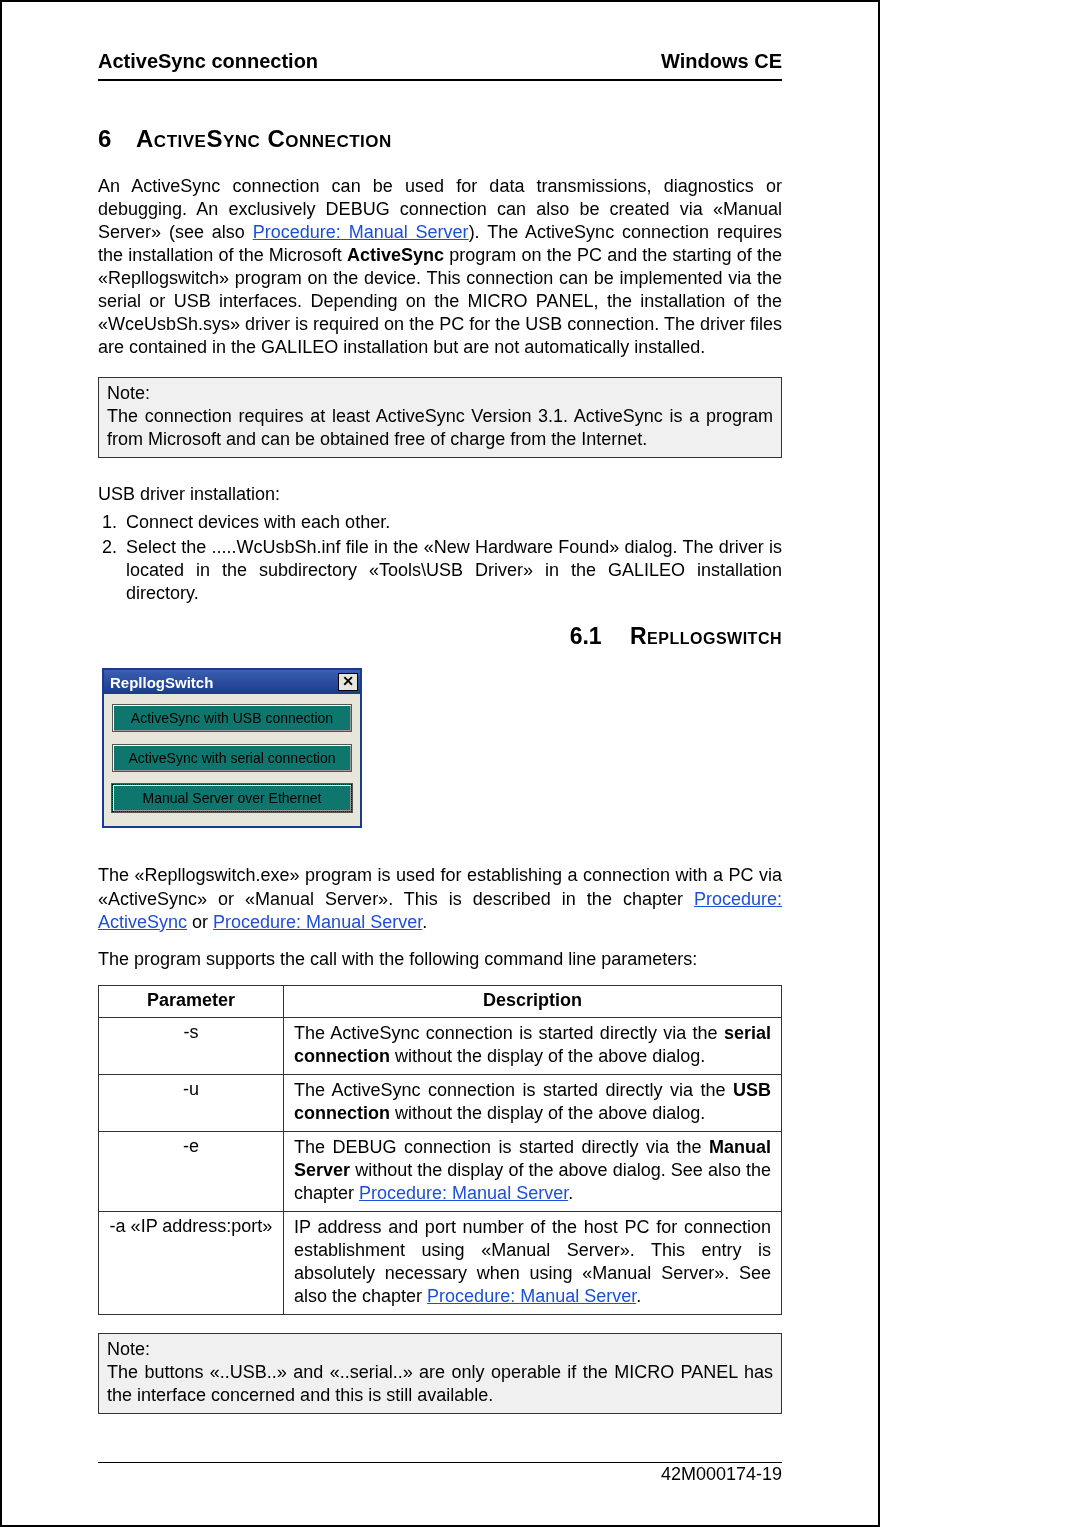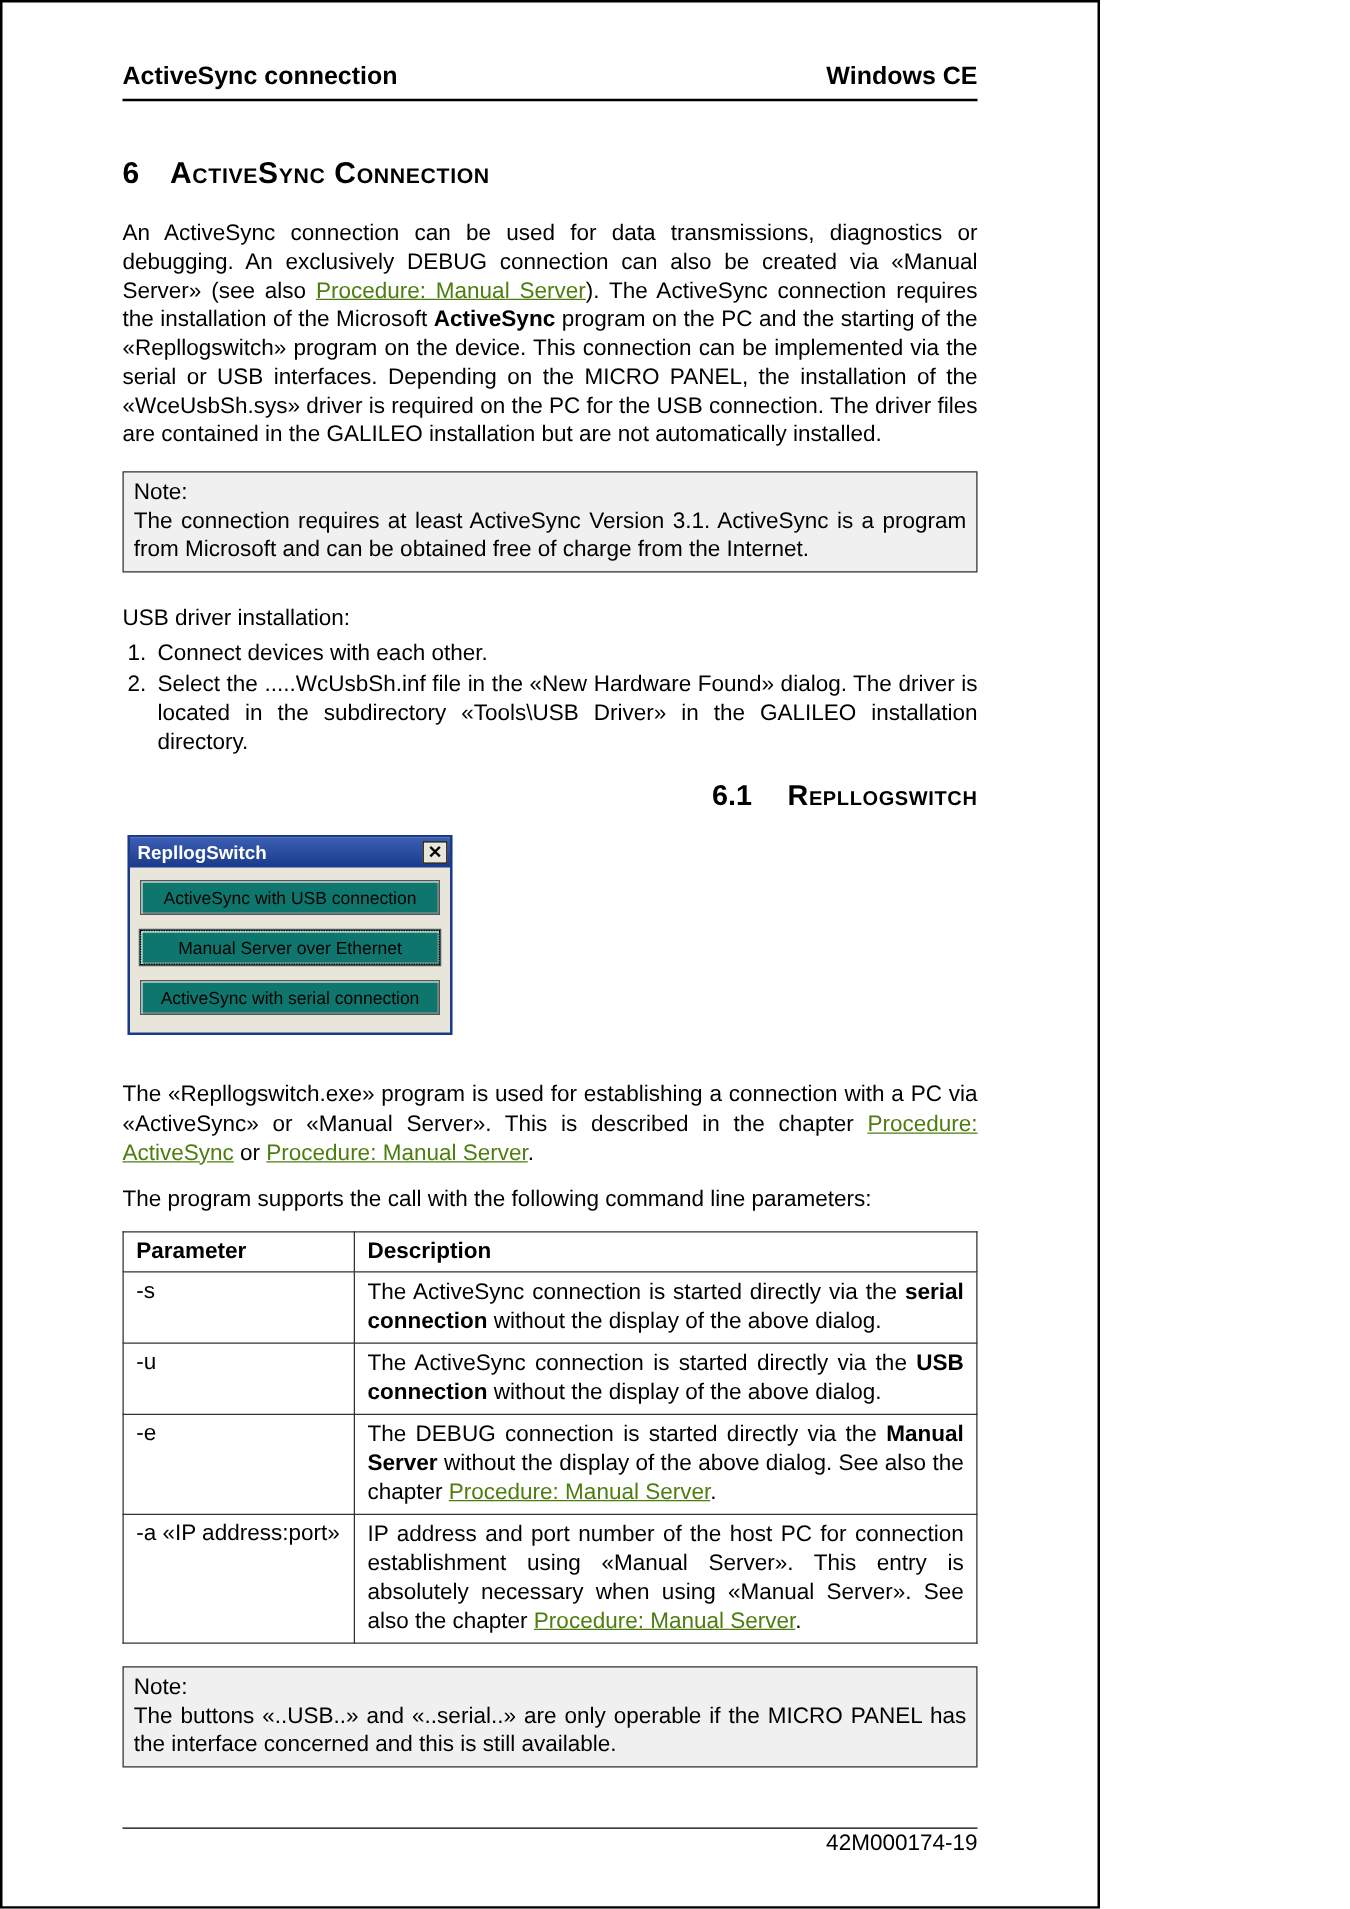--- a/index.html
+++ b/index.html
@@ -28,21 +28,21 @@
     margin-bottom: 44px;
   }
   .section-title {
     font-weight: bold;
     font-size: 24px;
     margin-bottom: 22px;
   }
   .section-num { font-variant: normal; display:inline-block; margin-right:18px; }
   .smallcaps { font-variant: small-caps; letter-spacing: 0.5px; }
   .para { text-align: justify; margin-bottom: 14px; line-height: 1.28; }
-  a.link { color: #4d7c0f; text-decoration: underline; }
+  a.link { color: #1d4ed8; text-decoration: underline; }
   .bold { font-weight: bold; }
   .note-box {
     border: 1px solid #333;
     background: #f0f0f0;
     padding: 4px 8px 6px 8px;
     margin: 18px 0 26px 0;
     text-align: justify;
     line-height: 1.28;
   }
   .note-title { font-weight: normal; }
@@ -94,21 +94,21 @@
   table.params {
     width: 100%;
     border-collapse: collapse;
     margin: 8px 0 14px 0;
     font-size: 18px;
   }
   table.params th, table.params td {
     border: 1px solid #333;
     padding: 4px 10px 6px 10px;
     vertical-align: top;
-    text-align: left;
+    text-align: center;
   }
   table.params th { font-weight: bold; }
   table.params td.desc { text-align: justify; line-height: 1.28; }
   .footer-row {
     position: absolute;
     left: 96px; right: 96px; bottom: 40px;
     border-top: 1px solid #000;
     padding-top: 1px;
     display: flex;
     justify-content: flex-end;
@@ -150,22 +150,22 @@
     <span class="smallcaps">Repllogswitch</span>
   </div>
 
   <div class="dialog">
     <div class="dialog-titlebar">
       <span>RepllogSwitch</span>
       <div class="dialog-close">✕</div>
     </div>
     <div class="dialog-body">
       <div class="dlg-btn">ActiveSync with USB connection</div>
+      <div class="dlg-btn">ActiveSync with serial connection</div>
       <div class="dlg-btn focused">Manual Server over Ethernet</div>
-      <div class="dlg-btn">ActiveSync with serial connection</div>
     </div>
   </div>
 
   <p class="para">
     <span>The «Repllogswitch.exe» program is used for establishing a connection with a PC via «ActiveSync» or «Manual Server». This is described in the chapter </span><a class="link" href="#">Procedure: ActiveSync</a><span> or </span><a class="link" href="#">Procedure: Manual Server</a><span>.</span>
   </p>
   <p class="para" style="text-align:left">The program supports the call with the following command line parameters:</p>
 
   <table class="params">
     <tbody>

